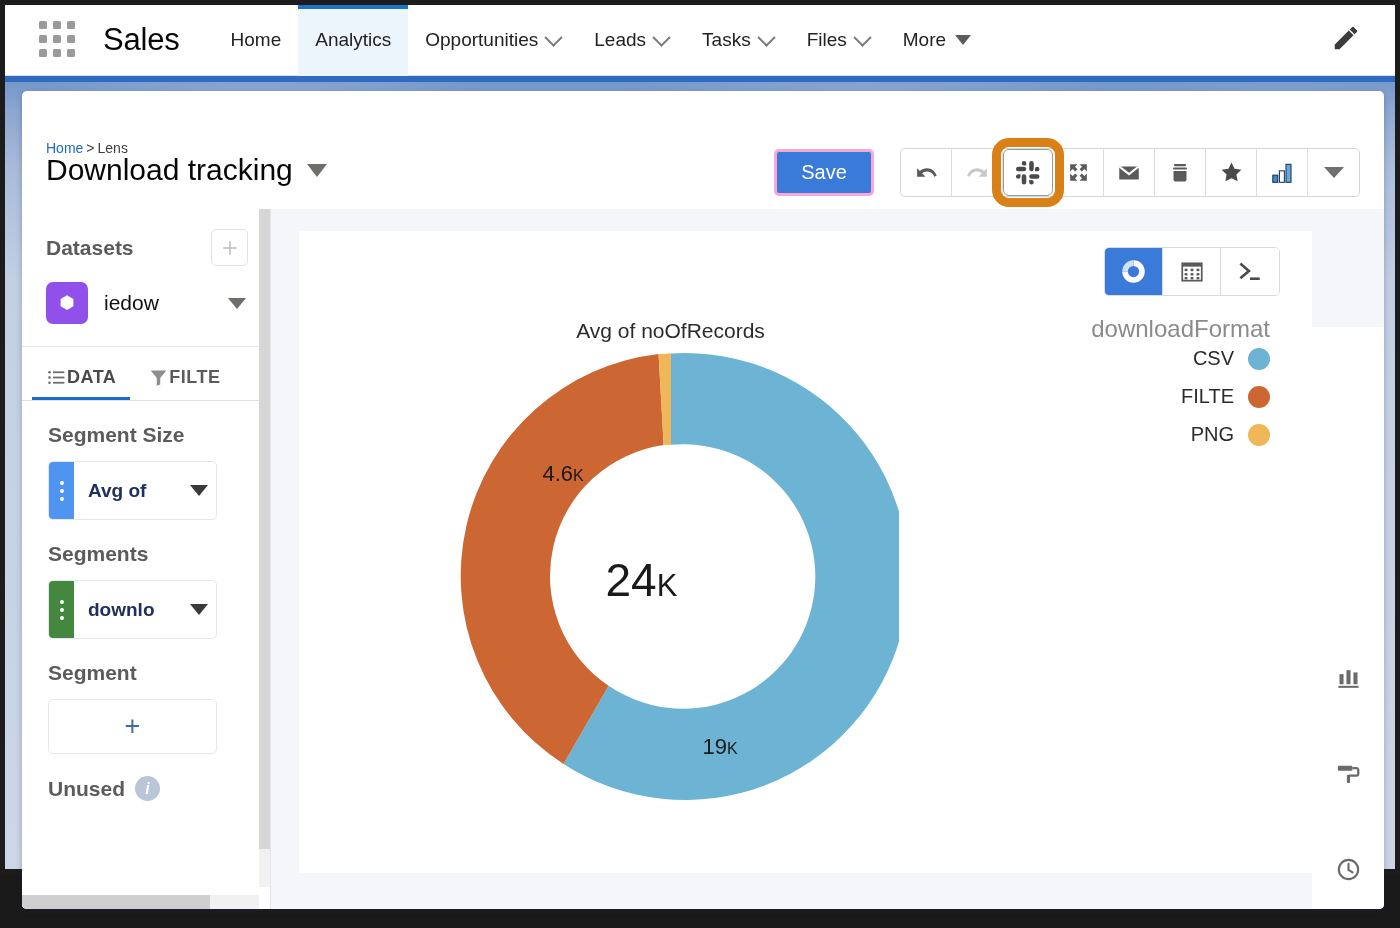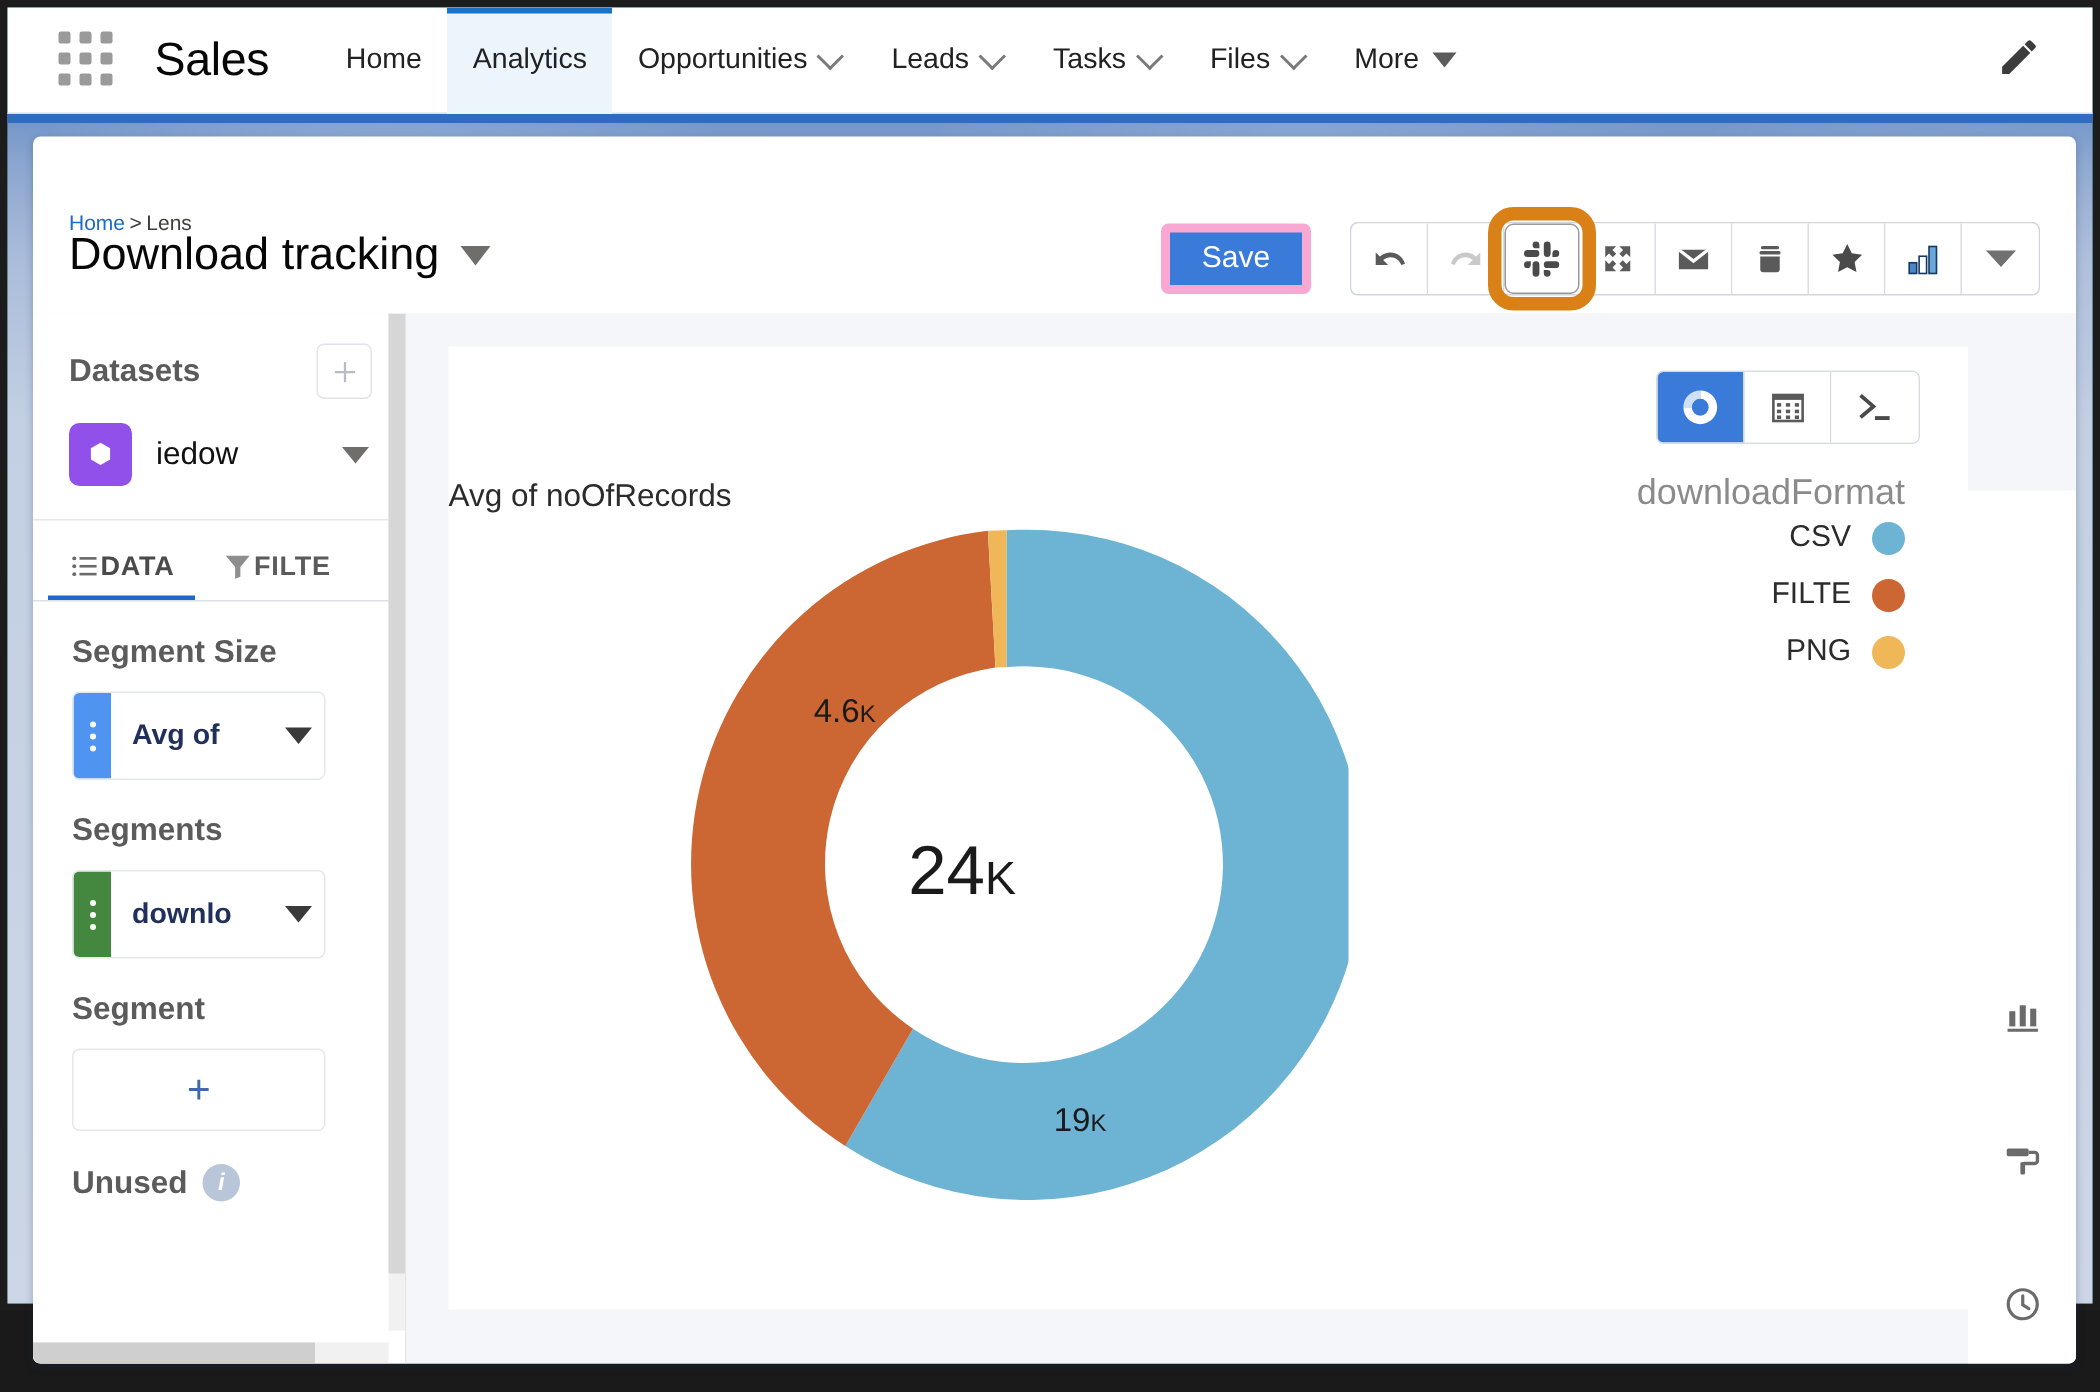--- a/index.html
+++ b/index.html
@@ -5,21 +5,21 @@
   * { box-sizing: border-box; margin: 0; padding: 0; }
   html, body {
     width: 1400px; height: 928px;
     font-family: "Liberation Sans", sans-serif;
     background: #1a1a1a;
     overflow: hidden;
   }
   #root {
     position: relative;
     width: 1400px; height: 874px;
-    background: #0f766e;
+    background: #737373;
     border: 5px solid #1c1c1c;
   }
 
   
   #topnav {
     position: absolute; left: 0; top: 0; right: 0;
     height: 71px;
     background: #ffffff;
     display: flex; align-items: center;
     border-bottom: 1px solid #d8dde6;
@@ -113,21 +113,21 @@
     border-right: 10px solid transparent;
     border-top: 13px solid #706e6b;
     cursor: pointer;
   }
 
   
   #toolbar { position: absolute; right: 24px; top: 57px; display: flex; align-items: center; }
   .save-btn {
     width: 100px; height: 47px;
     background: #3a7ad9;
-    border: 6px solid #f9a8d4;
+    border: 3px solid #f9a8d4;
     border-radius: 5px;
     color: #fff; font-size: 20px;
     display: flex; align-items: center; justify-content: center;
     cursor: pointer;
   }
   .btn-group {
     display: flex; margin-left: 26px;
     border: 1px solid #d2d5db; border-radius: 5px;
     background: #fff; height: 49px; overflow: visible;
   }
@@ -301,21 +301,21 @@
   .vt-btn {
     width: 58px; height: 47px;
     display:flex; align-items:center; justify-content:center;
     border-right: 1px solid #d8dbe0; background: #fff; cursor: pointer;
   }
   .vt-btn:last-child { border-right: none; }
   .vt-btn.active { background: #3a7ad9; }
 
   .chart-title {
     position: absolute; left: 0; right: 0; top: 88px;
-    text-align: left; font-size: 21px; color: #2b2b2b;
+    text-align: center; font-size: 21px; color: #2b2b2b;
     padding-right: 270px;
   }
   .legend { position: absolute; right: 42px; top: 84px; text-align: right; }
   .legend-title { font-size: 24px; color: #8b8b8b; margin-bottom: 4px; }
   .legend-item {
     display: flex; align-items: center; justify-content: flex-end;
     gap: 14px; margin-bottom: 15px; cursor: pointer;
   }
   .legend-label { font-size: 20px; color: #2b2b2b; }
   .legend-swatch { width: 22px; height: 22px; border-radius: 50%; }

